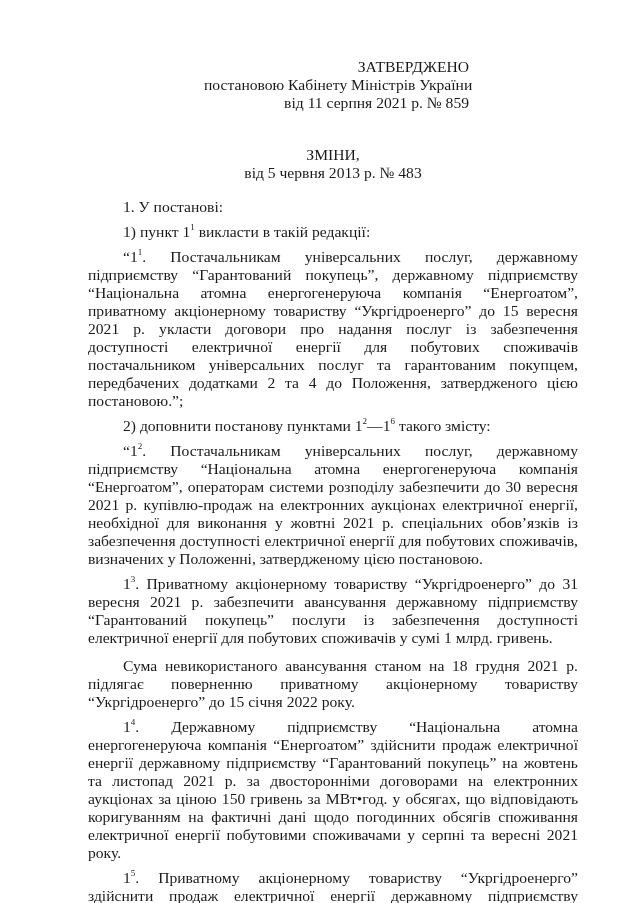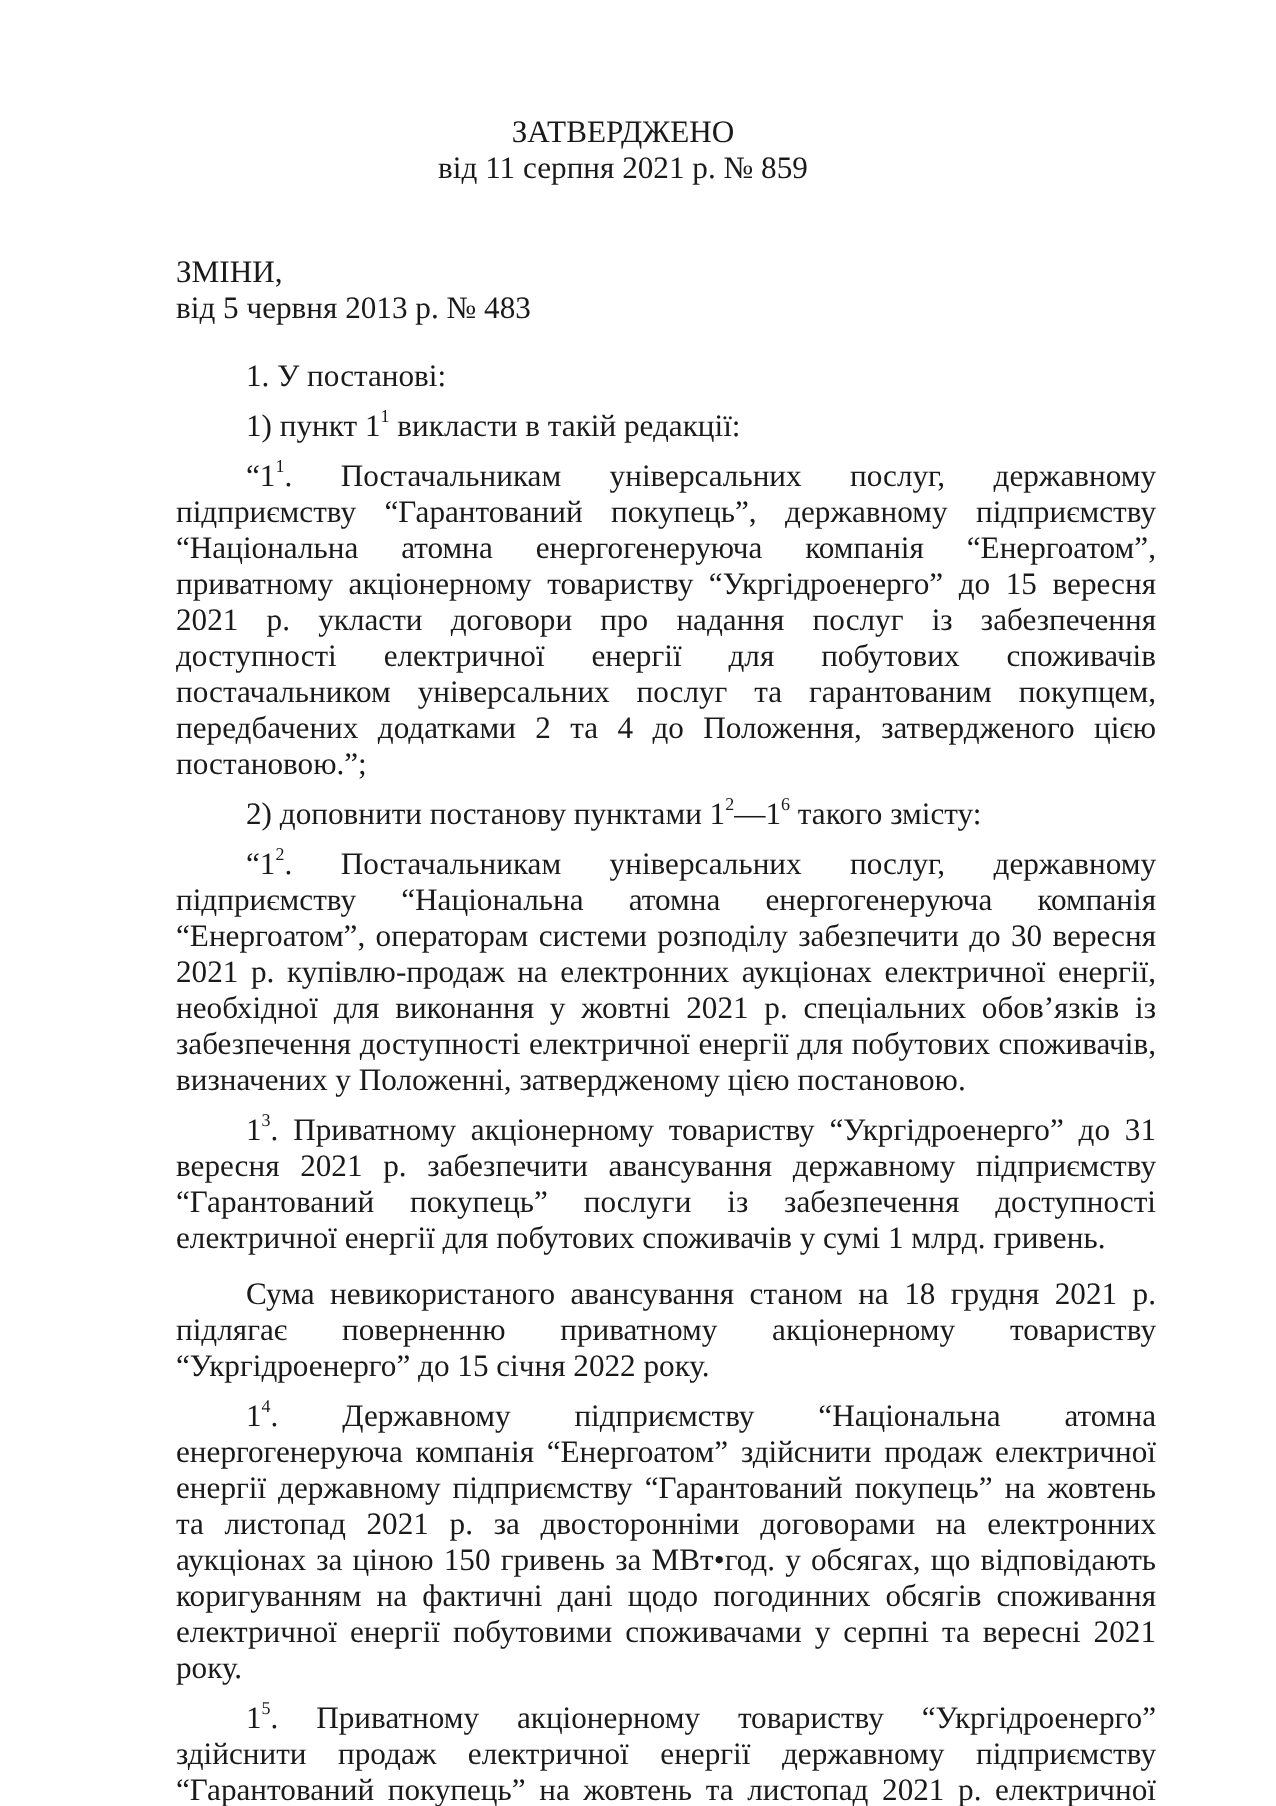--- a/index.html
+++ b/index.html
@@ -17,29 +17,29 @@
   }
   .page {
     position: absolute;
     left: 88px;
     top: 58px;
     width: 490px;
     font-size: 15.6px;
     line-height: 18px;
   }
   .approval {
-    margin-left: 91px;
+    margin-left: 116px;
     width: 265px;
-    text-align: center;
+    text-align: right;
     line-height: 18px;
   }
   .approval div { white-space: nowrap; }
   .title-block {
     margin-top: 34px;
-    text-align: left;
+    text-align: center;
     line-height: 18px;
   }
   .title-block div { white-space: nowrap; }
   .body { margin-top: 16px; }
   p {
     margin: 0 0 7px 0;
     text-indent: 35px;
     text-align: justify;
     text-align-last: left;
     font-family: Liberation Serif, serif;
@@ -53,20 +53,21 @@
   }
   .gap { margin-top: 10px; }
 </style>
 </head>
 <body>
 
 <div class="page">
 
   <div class="approval">
     <div>ЗАТВЕРДЖЕНО</div>
+    <div>постановою Кабінету Міністрів України</div>
     <div>від 11 серпня 2021 р. № 859</div>
   </div>
 
   <div class="title-block">
     <div>ЗМІНИ,</div>
     <div>від 5 червня 2013 р. № 483</div>
   </div>
 
   <div class="body">
     <p>1. У постанові:</p>

